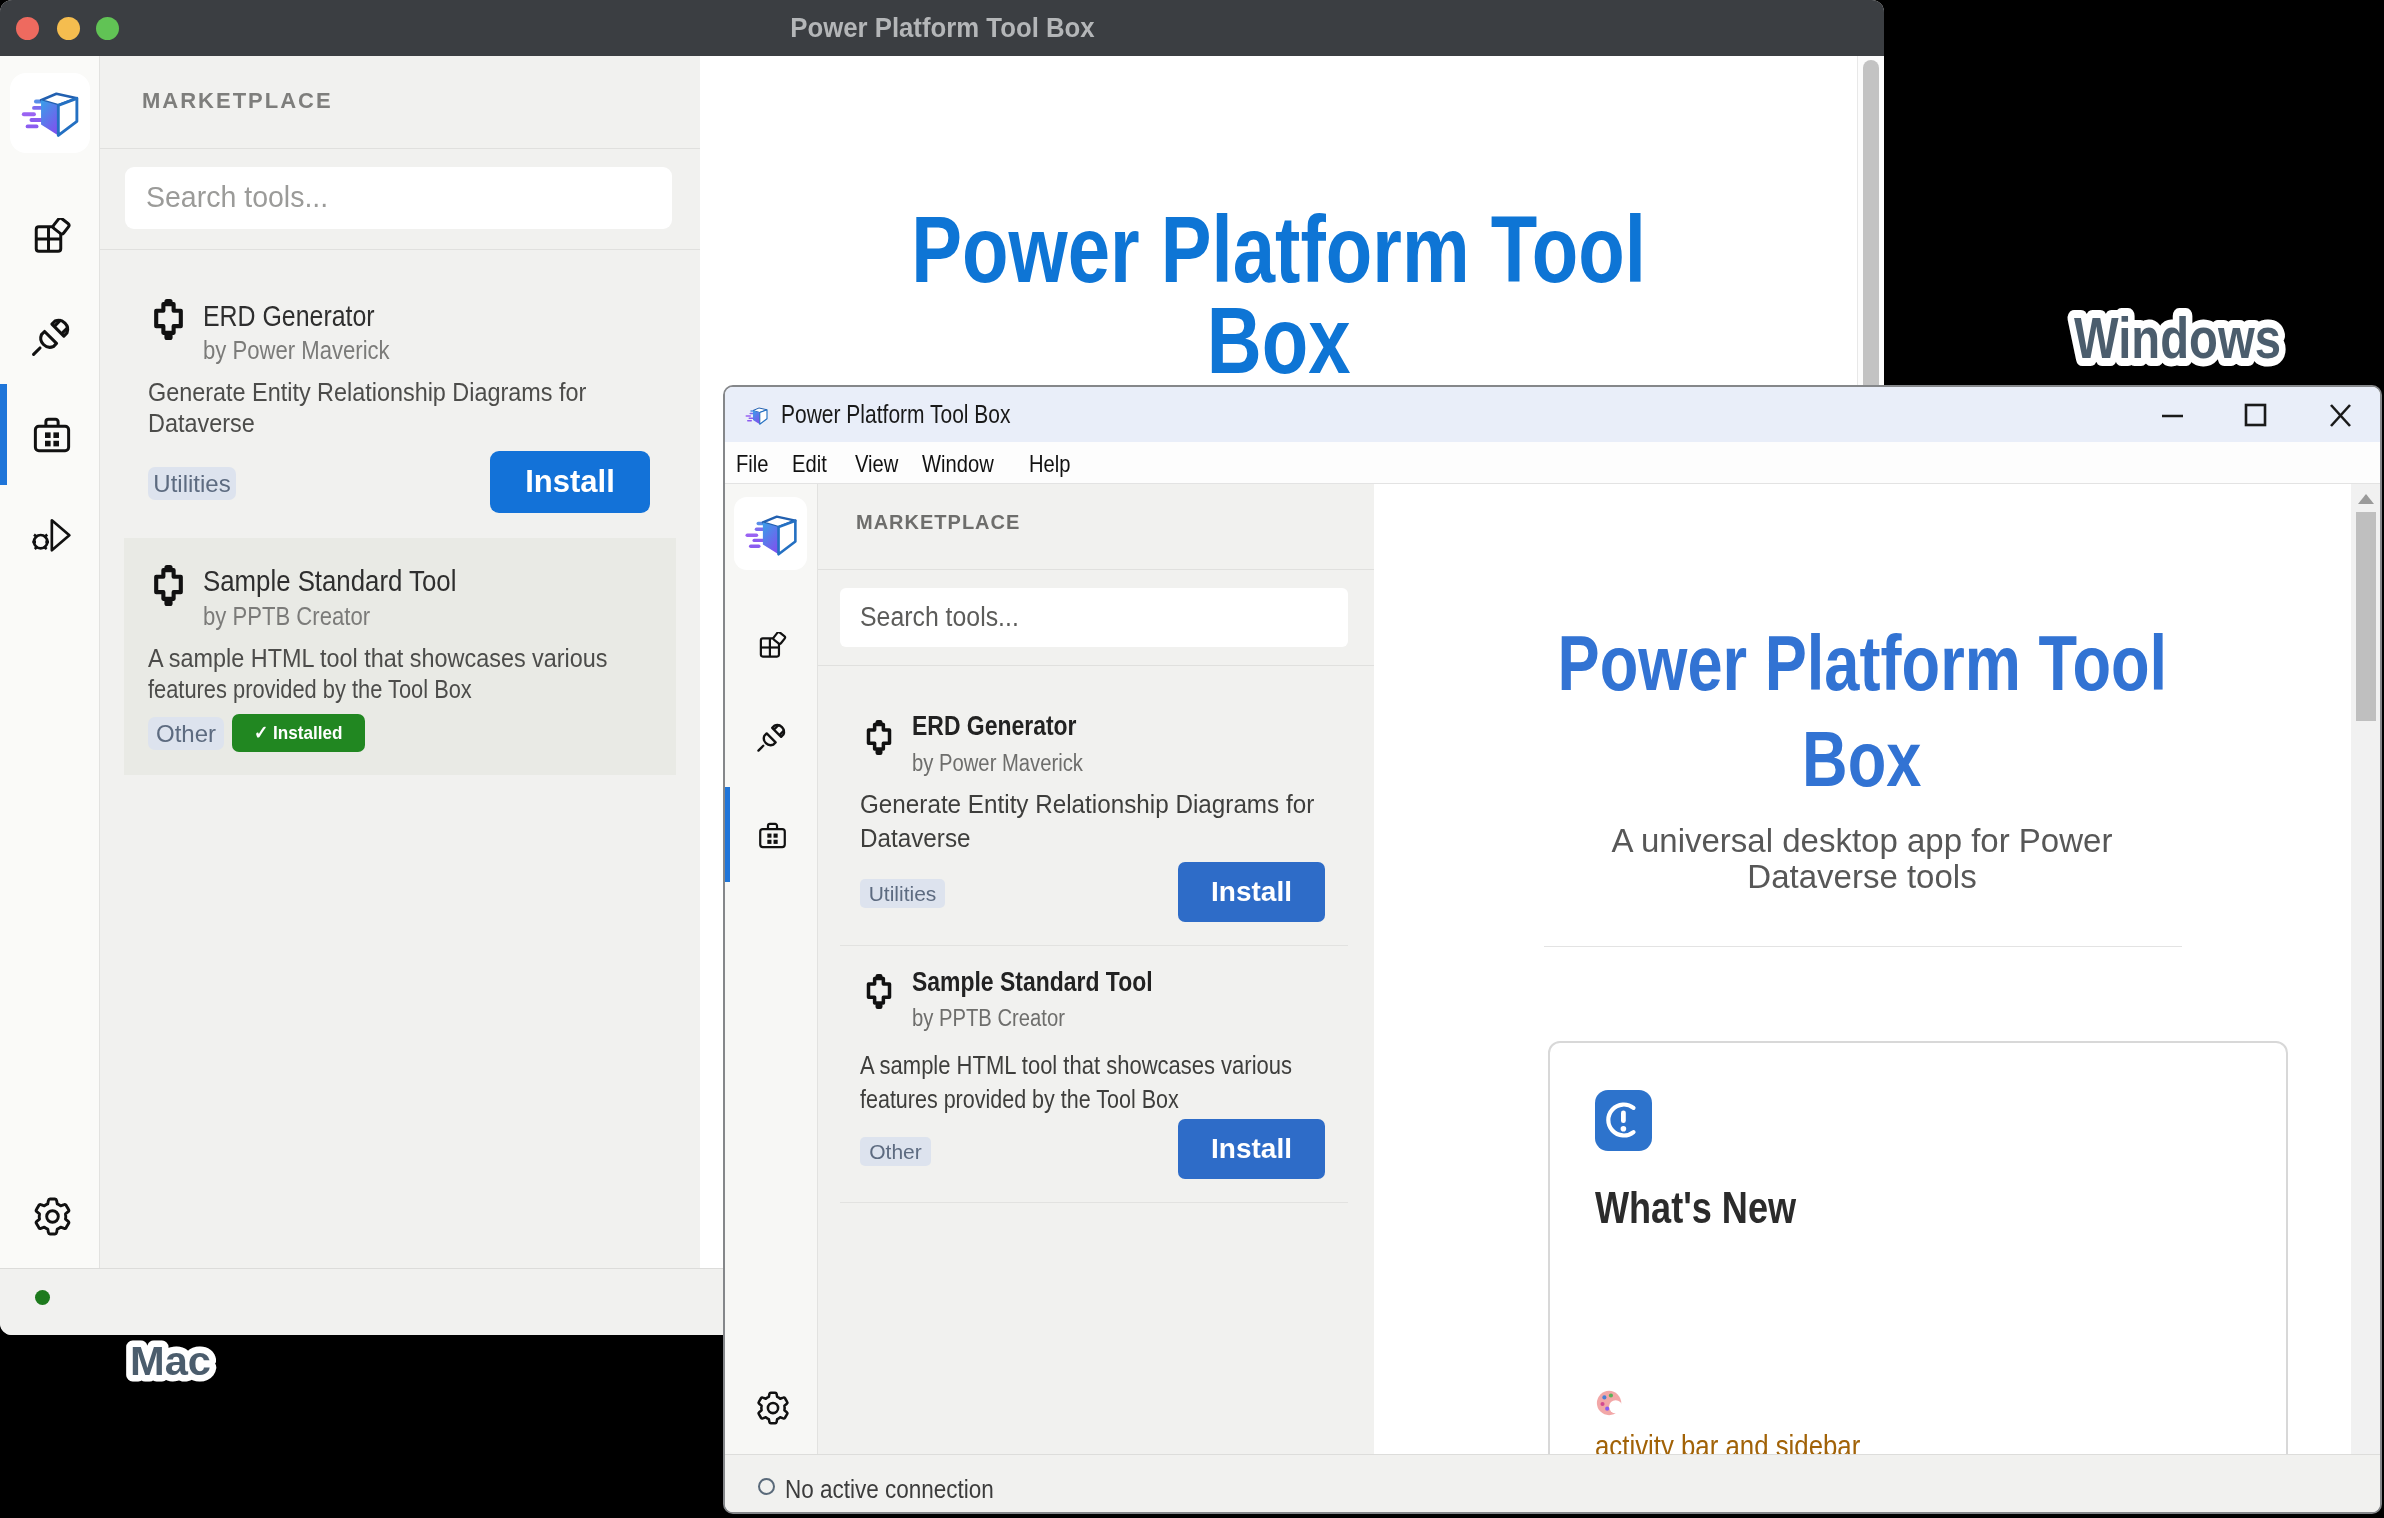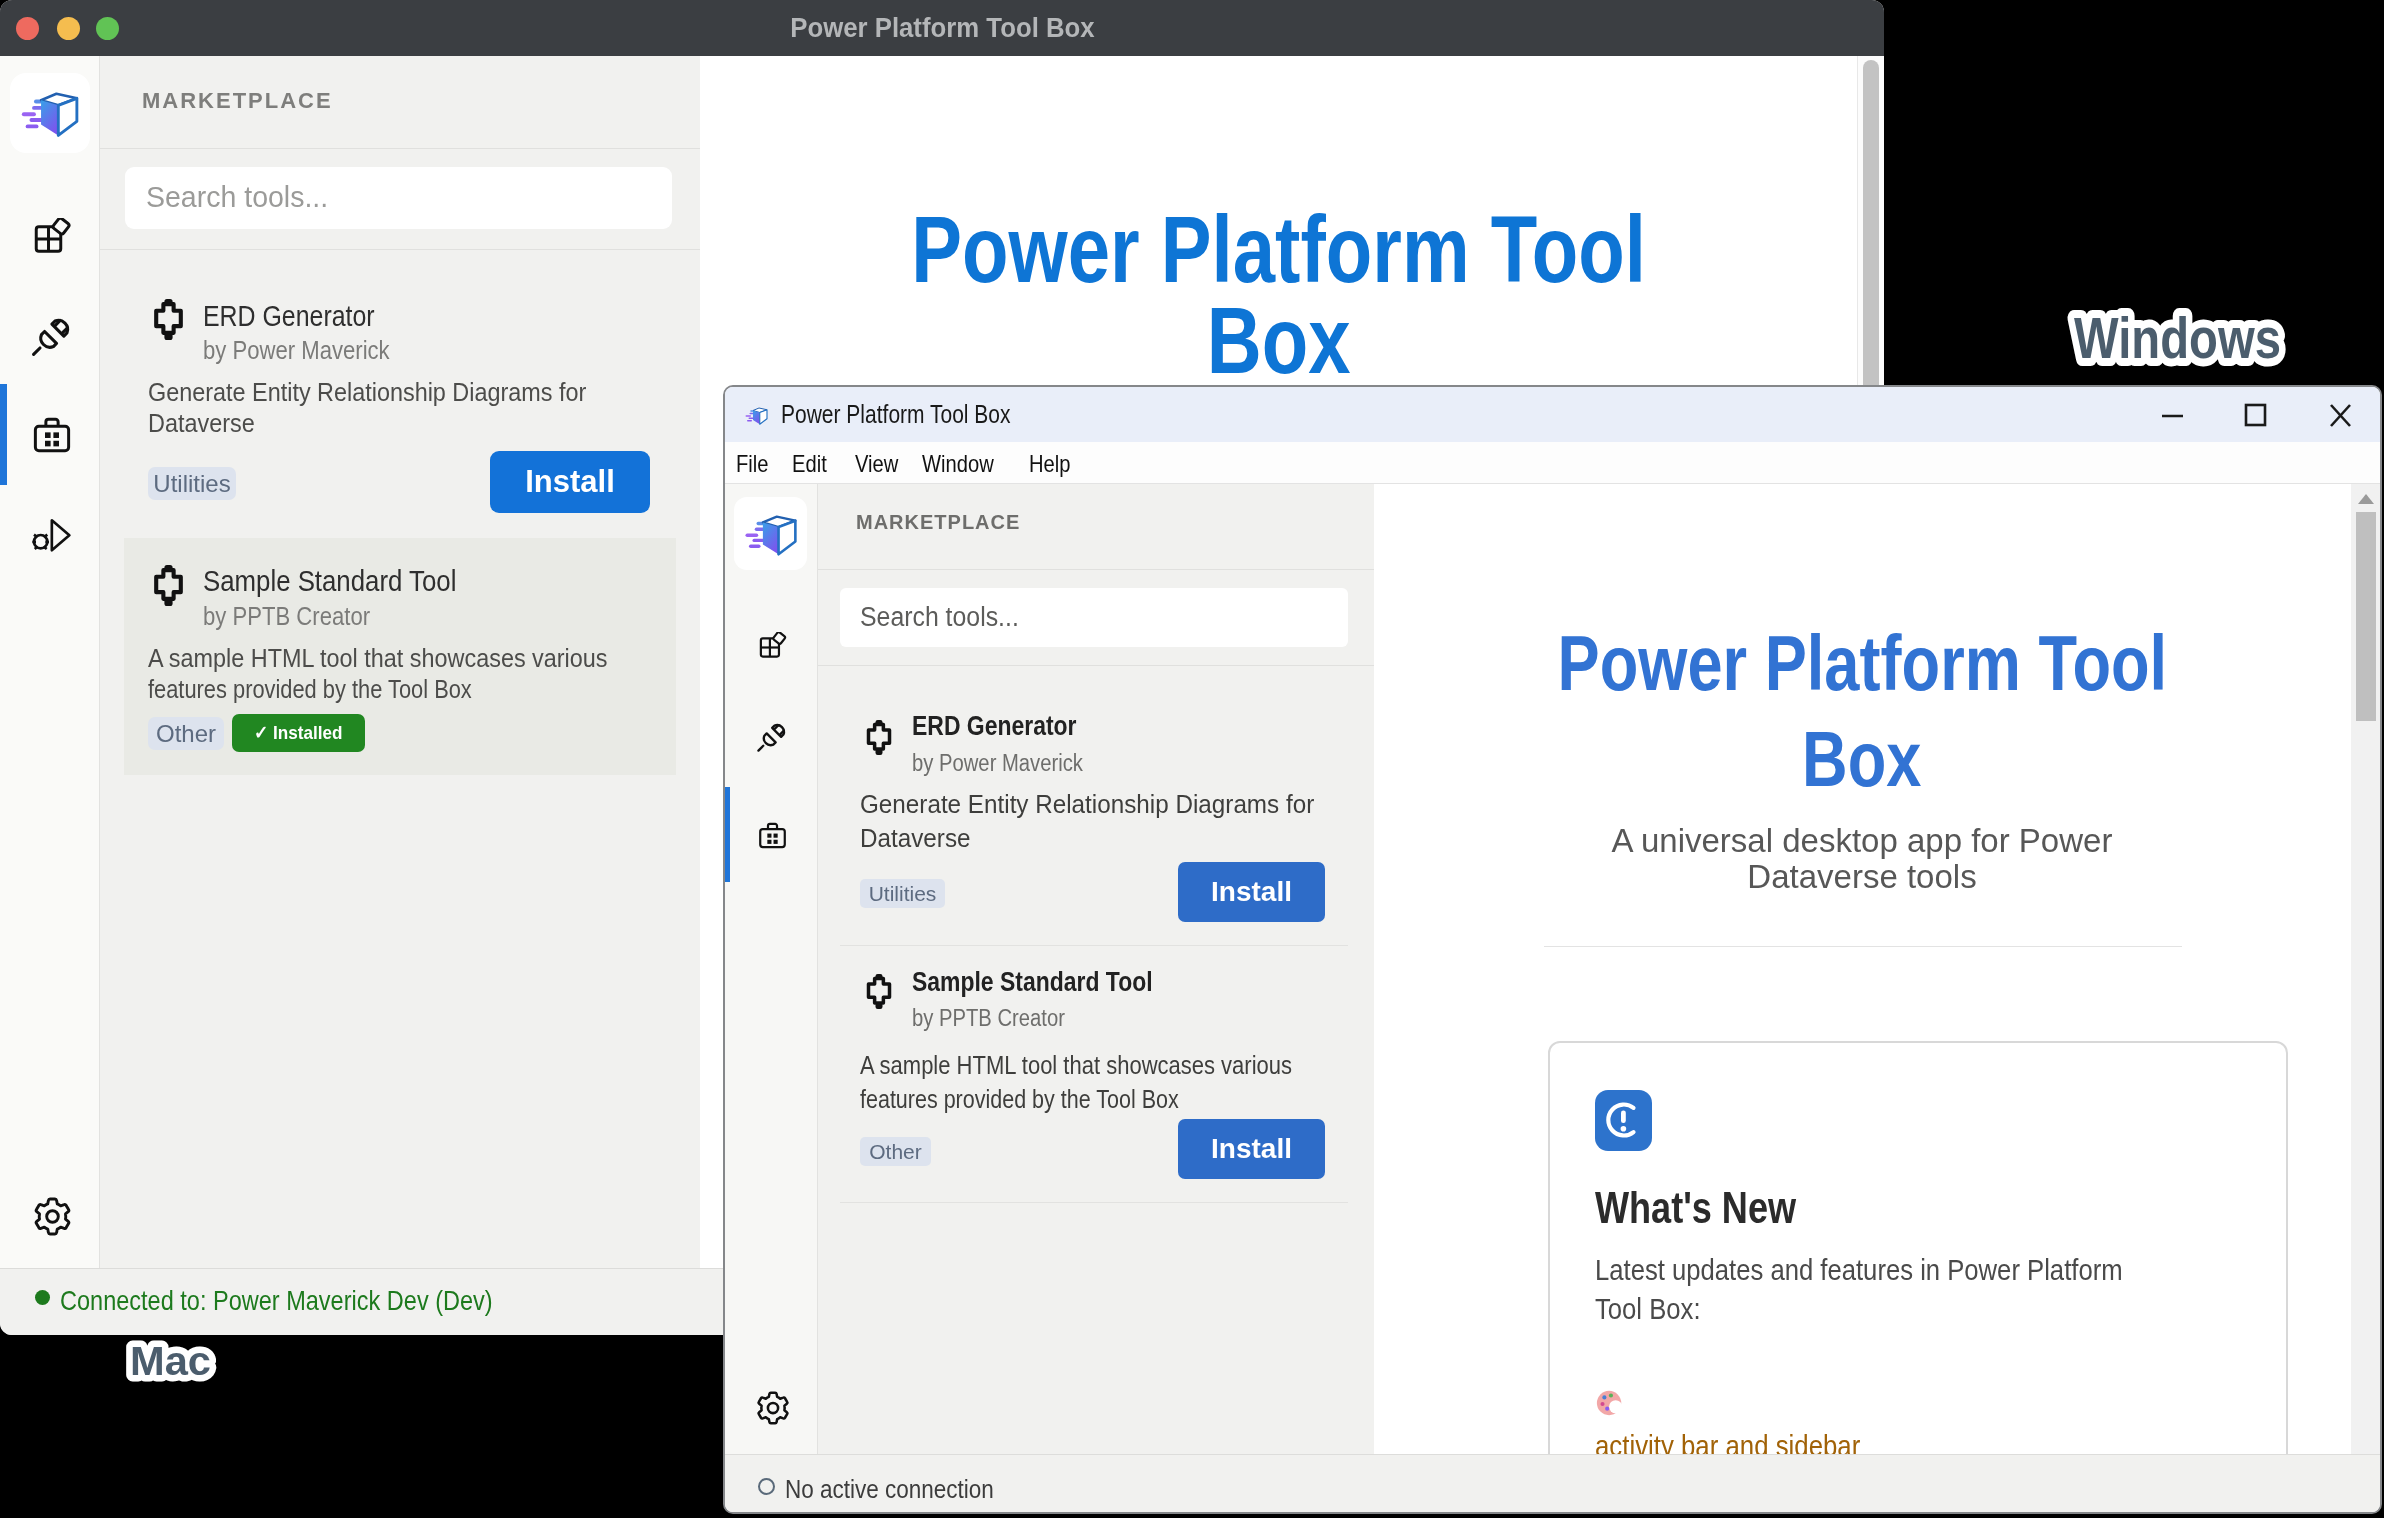--- a/index.html
+++ b/index.html
@@ -108,21 +108,20 @@
     <div class="abs" style="left:0;top:148px;width:1157px;text-align:center;color:#0e75d5;font-size:94px;font-weight:bold;line-height:91px;">
       <span style="display:inline-block;transform:scaleX(0.81);transform-origin:50% 0;white-space:nowrap;">Power Platform Tool</span><br>
       <span style="display:inline-block;transform:scaleX(0.81);transform-origin:50% 0;white-space:nowrap;">Box</span>
     </div>
 
     <div class="abs" style="left:1157px;top:0;width:27px;height:1212px;background:#fcfcfc;border-left:1px solid #e8e8e8;"></div>
     <div class="abs" style="left:1163px;top:4px;width:16px;height:440px;background:#c3c3c3;border-radius:8px;"></div>
   </div>
   <div id="mac-status">
     <div class="abs" style="left:35px;top:21px;width:15px;height:15px;border-radius:50%;background:#1d7a1d;"></div>
-    <div class="abs" style="left:60px;top:16px;font-size:28px;color:#1d7a1d;"><span class="sq" style="transform:scaleX(0.84);">Connected to: Power Maverick Dev (Dev)</span></div>
   </div>
   <div id="mac-titlebar">
     <div class="tl" style="left:16px;background:#ee6a5f;"></div>
     <div class="tl" style="left:57px;background:#f5bd4f;"></div>
     <div class="tl" style="left:96px;background:#61c355;"></div>
     <div class="abs" style="left:0;top:0;width:100%;height:56px;line-height:56px;text-align:center;color:#b4b6b8;font-size:28px;font-weight:bold;"><span style="display:inline-block;transform:scaleX(0.92);transform-origin:50% 50%;">Power Platform Tool Box</span></div>
   </div>
 </div>
 
 <div id="win">
@@ -209,23 +208,20 @@
 
     <div class="abs" style="left:174px;top:557px;width:740px;height:440px;border:2px solid #d8d8d8;border-radius:12px;background:#fff;">
       <div class="abs" style="left:45px;top:47px;width:57px;height:61px;background:#2d73cc;border-radius:13px;">
         <svg width="57" height="61" viewBox="0 0 57 61">
           <path d="M 38.5 42.1 A 15.5 15.5 0 1 1 38.5 17.9" fill="none" stroke="#fff" stroke-width="4.2" stroke-linecap="round"></path>
           <rect x="26" y="20.5" width="4.8" height="12.5" rx="2.3" fill="#fff"></rect>
           <circle cx="28.4" cy="38.8" r="2.8" fill="#fff"></circle>
         </svg>
       </div>
       <div class="abs" style="left:45px;top:140px;font-size:44px;font-weight:bold;color:#2b2b2b;"><span class="sq" style="transform:scaleX(0.82);">What's New</span></div>
-      <div class="abs" style="left:45px;top:207px;font-size:30px;line-height:39px;color:#4a4a4a;">
-        <span class="sq" style="transform:scaleX(0.855);">Latest updates and features in Power Platform</span><br>
-        <span class="sq" style="transform:scaleX(0.855);">Tool Box:</span></div>
       <svg class="abs" style="left:45px;top:345px;" width="30" height="30" viewBox="0 0 32 32">
           <use href="#ic-palette"></use>
         </svg>
       <div class="abs" style="left:45px;top:386px;font-size:30px;color:#a16207;"><span class="sq" style="transform:scaleX(0.86);">activity bar and sidebar</span></div>
     </div>
 
     <div class="abs" style="left:977px;top:0;width:29px;height:970px;background:#f1f1f1;"></div>
     <svg class="abs" style="left:984px;top:10px;" width="16" height="10">
         <polygon points="8,0 16,10 0,10" fill="#9a9a9a"></polygon>
       </svg>

